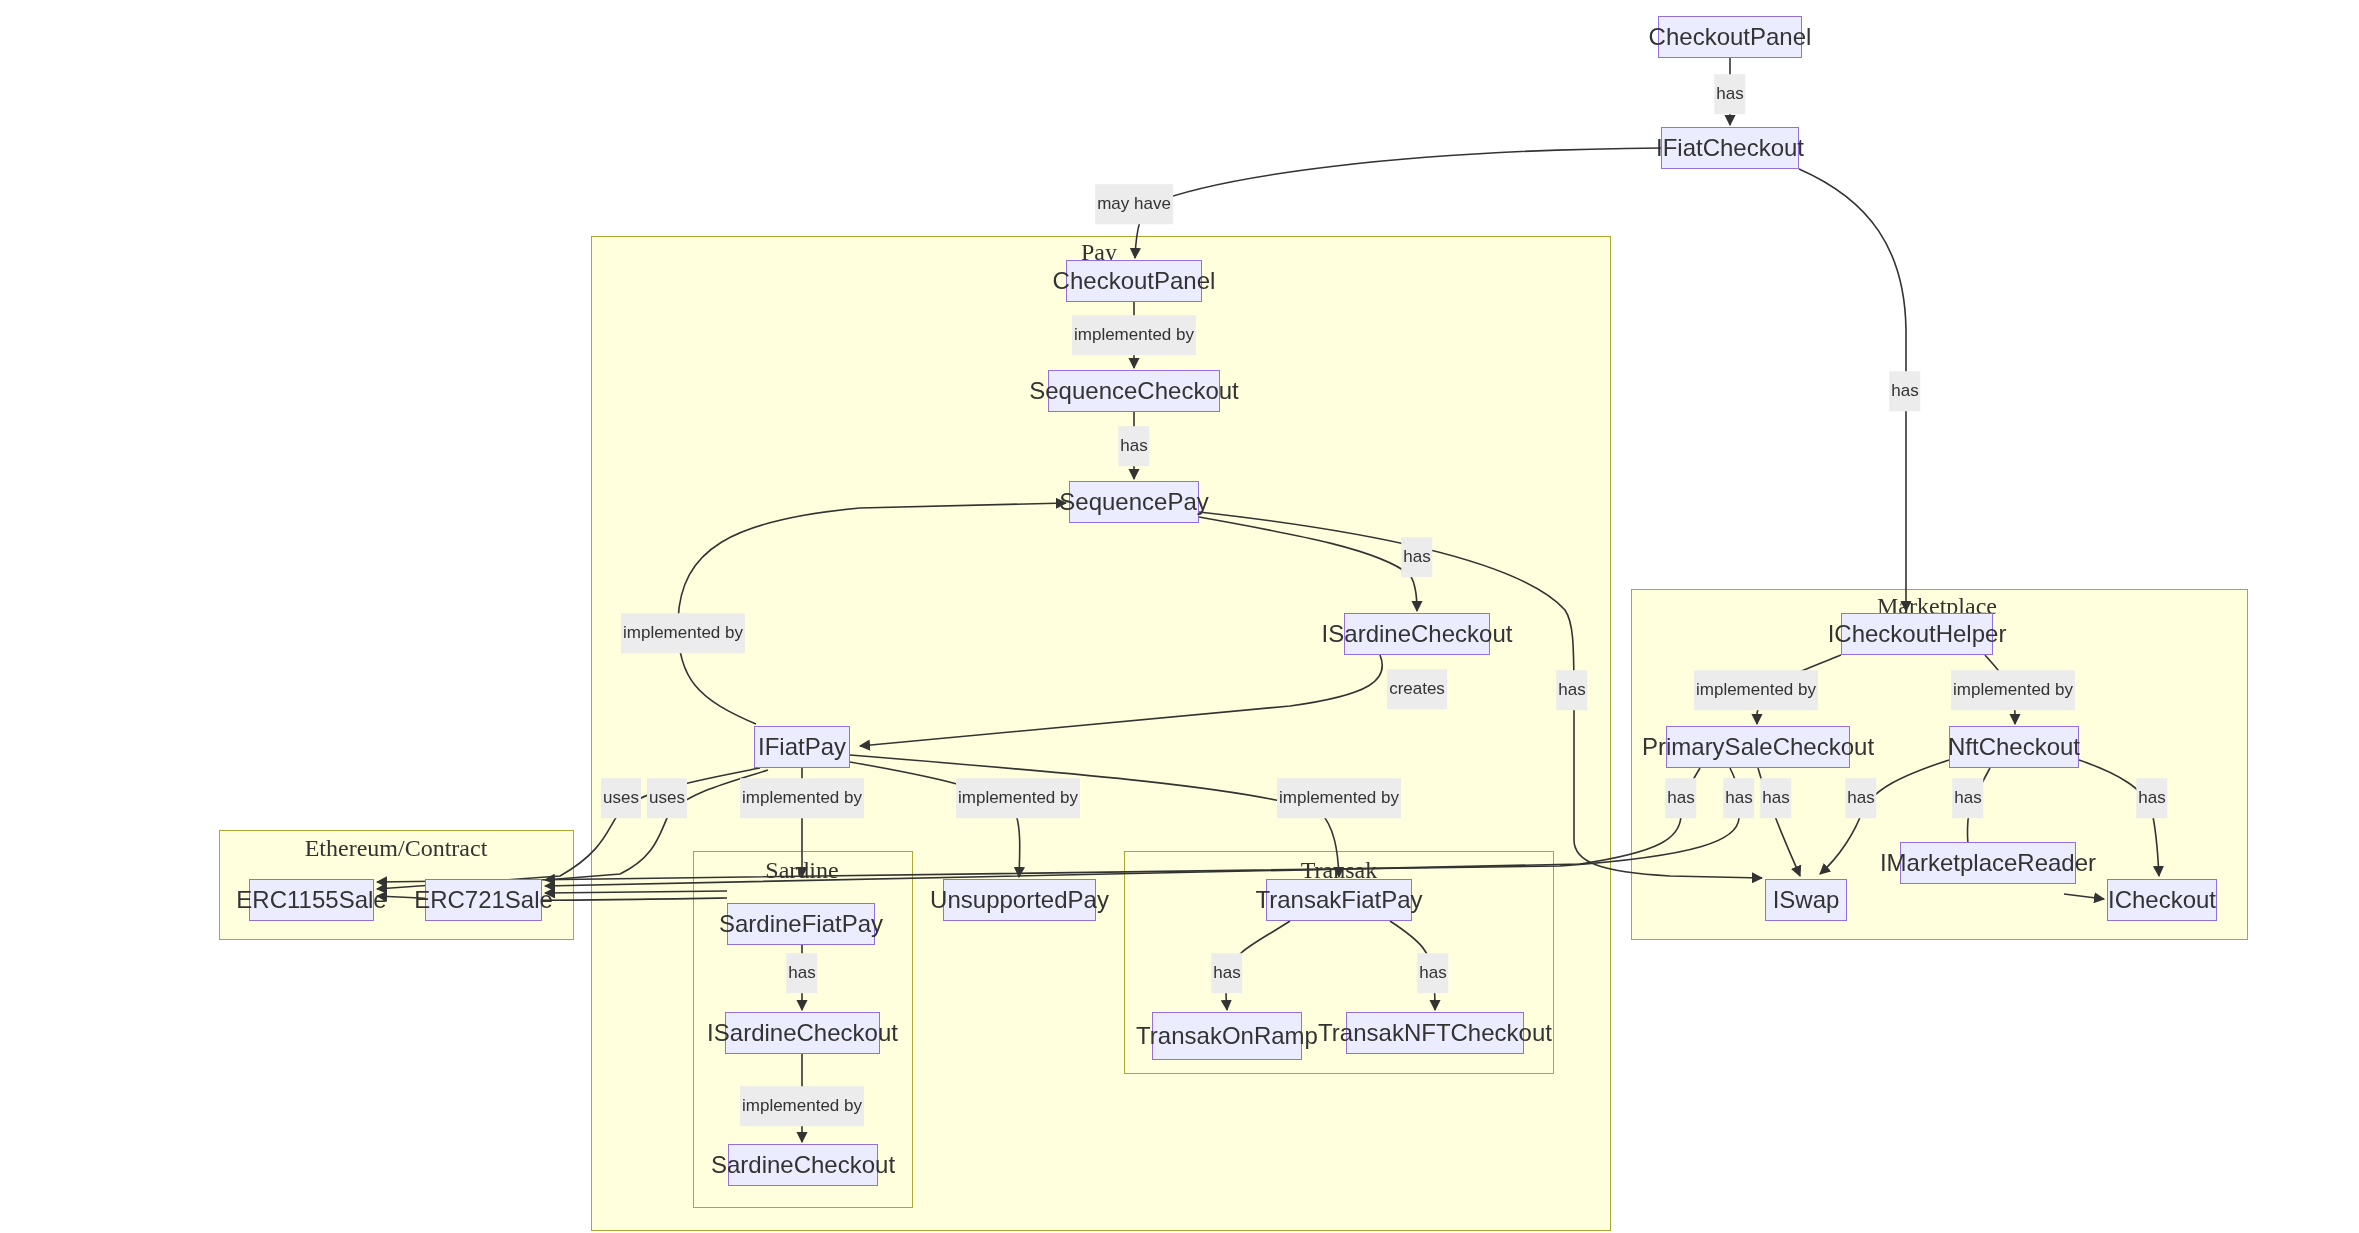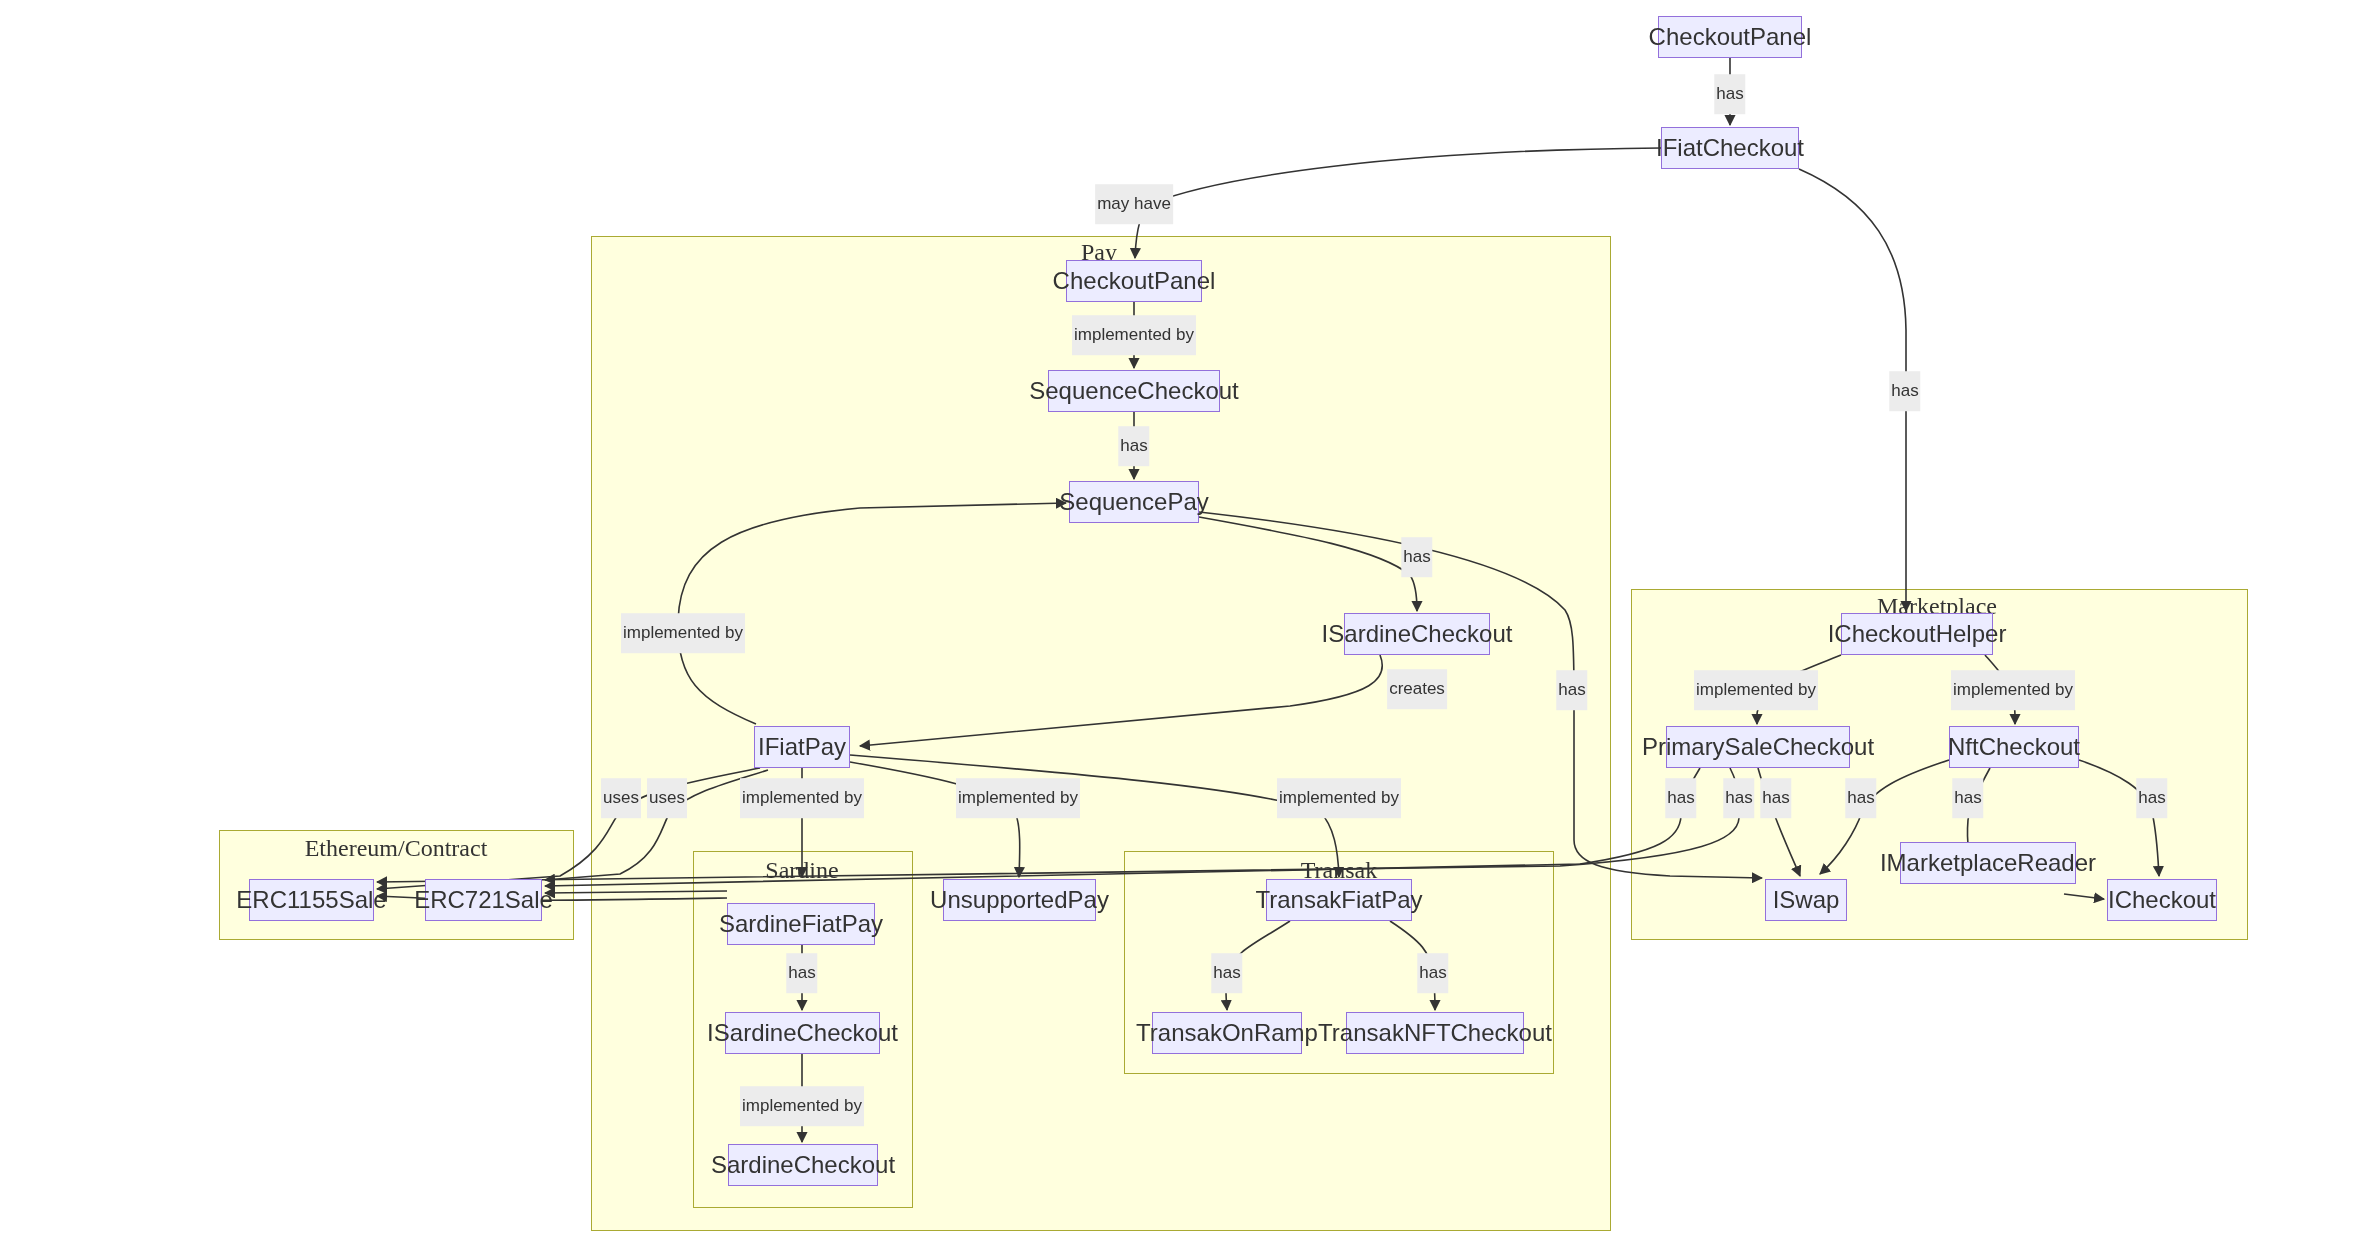--- a/index.html
+++ b/index.html
@@ -107,21 +107,21 @@
       <div class="node" style="left: 1069px; top: 481px; width: 130px; height: 42px;">SequencePay</div>
       <div class="node" style="left: 1344px; top: 613px; width: 146px; height: 42px;">ISardineCheckout</div>
       <div class="node" style="left: 754px; top: 726px; width: 96px; height: 42px;">IFiatPay</div>
       <div class="node" style="left: 249px; top: 879px; width: 125px; height: 42px;">ERC1155Sale</div>
       <div class="node" style="left: 425px; top: 879px; width: 117px; height: 42px;">ERC721Sale</div>
       <div class="node" style="left: 727px; top: 879px; width: 148px; height: 42px; margin-top: 24px;">SardineFiatPay</div>
       <div class="node" style="left: 943px; top: 879px; width: 153px; height: 42px;">UnsupportedPay</div>
       <div class="node" style="left: 1266px; top: 879px; width: 146px; height: 42px;">TransakFiatPay</div>
       <div class="node" style="left: 725px; top: 1012px; width: 155px; height: 42px;">ISardineCheckout</div>
       <div class="node" style="left: 728px; top: 1144px; width: 150px; height: 42px;">SardineCheckout</div>
-      <div class="node" style="left: 1152px; top: 1012px; width: 150px; height: 42px;">TransakOnRamp</div>
+      <div class="node" style="left: 1152px; top: 1012px; width: 150px; height: 48px;">TransakOnRamp</div>
       <div class="node" style="left: 1346px; top: 1012px; width: 178px; height: 42px;">TransakNFTCheckout</div>
       <div class="node" style="left: 1841px; top: 613px; width: 152px; height: 42px;">ICheckoutHelper</div>
       <div class="node" style="left: 1666px; top: 726px; width: 184px; height: 42px;">PrimarySaleCheckout</div>
       <div class="node" style="left: 1949px; top: 726px; width: 130px; height: 42px;">NftCheckout</div>
       <div class="node" style="left: 1765px; top: 879px; width: 82px; height: 42px;">ISwap</div>
       <div class="node" style="left: 1888px; top: 842px; width: 176px; height: 42px; margin-left: 12px;">IMarketplaceReader</div>
       <div class="node" style="left: 2107px; top: 879px; width: 110px; height: 42px;">ICheckout</div>
     </div>
 
   <div id="edge-labels">

